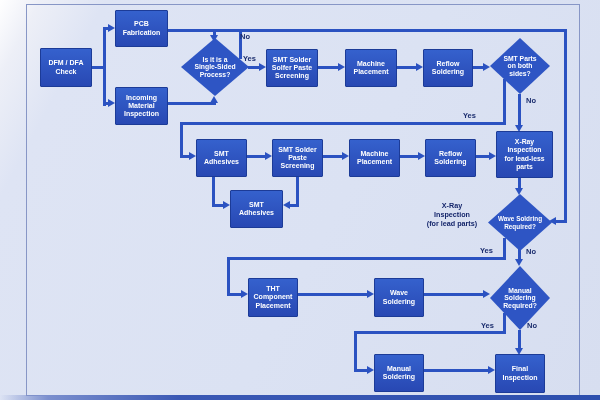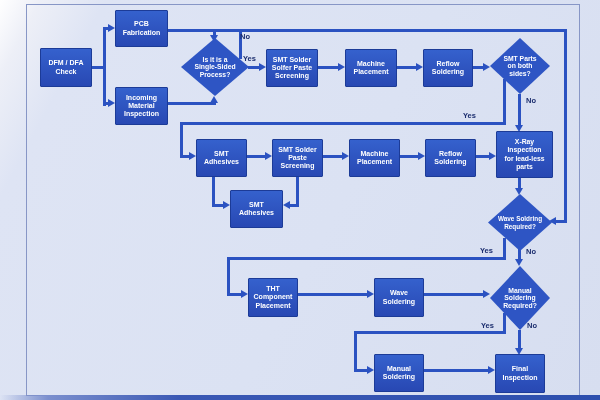--- a/index.html
+++ b/index.html
@@ -183,15 +183,18 @@
 
   <div class="el" style="left:240px;top:32px;">No</div>
   <div class="el" style="left:243px;top:54px;">Yes</div>
   <div class="el" style="left:526px;top:96px;">No</div>
   <div class="el" style="left:463px;top:111px;">Yes</div>
   <div class="el" style="left:480px;top:246px;">Yes</div>
   <div class="el" style="left:526px;top:247px;">No</div>
   <div class="el" style="left:481px;top:321px;">Yes</div>
   <div class="el" style="left:527px;top:321px;">No</div>
 
+  <div class="ann" style="left:413px;top:201px;width:78px;">X-Ray
+Inspection
+(for lead parts)</div>
 
   <div id="bottom-strip"></div>
 </div>
 
 </body></html>

